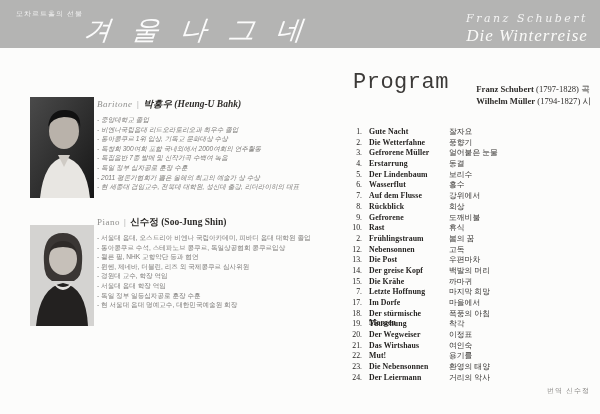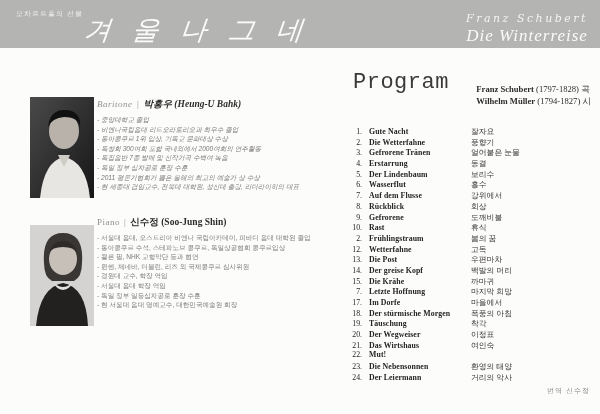--- a/index.html
+++ b/index.html
@@ -31,21 +31,21 @@
   .prog-title{position:absolute;left:353px;top:70px;font-family:Liberation Mono, monospace;
               font-size:22px;color:#3c3a38;letter-spacing:.5px;}
   .credits{position:absolute;right:9px;top:83px;text-align:left;
            font-family:"Liberation Serif",serif;font-size:8.6px;color:#2e2c2a;
            line-height:12px;}
   .credits .cname{font-weight:bold;}
   .plist{position:absolute;left:345px;top:126px;width:248px;}
   .prow{display:flex;align-items:baseline;height:10.7px;
         font-family:"Liberation Serif",serif;font-size:7.8px;color:#262422;}
   .prow .no{width:17px;text-align:right;margin-right:7px;}
-  .prow .de{width:102px;font-weight:bold;letter-spacing:.1px;}
+  .prow .de{width:80px;font-weight:bold;letter-spacing:.1px;}
   .prow .kr{flex:1;color:#33312f;}
   .trans-footer{position:absolute;right:10px;top:386px;font-size:7px;color:#8a8886;
                 letter-spacing:1px;}
 </style>
 </head>
 <body>
 
 <div class="page">
 
   <div class="band">
@@ -137,21 +137,21 @@
       </div>
 
       <div class="prow">
         <span class="no">2.</span>
         <span class="de">Die Wetterfahne</span>
         <span class="kr">풍향기</span>
       </div>
 
       <div class="prow">
         <span class="no">3.</span>
-        <span class="de">Gefrorene Tränen</span>
+        <span class="de">Gefrorene Müller</span>
         <span class="kr">얼어붙은 눈물</span>
       </div>
 
       <div class="prow">
         <span class="no">4.</span>
         <span class="de">Erstarrung</span>
         <span class="kr">동결</span>
       </div>
 
       <div class="prow">
@@ -191,21 +191,21 @@
       </div>
 
       <div class="prow">
         <span class="no">2.</span>
         <span class="de">Frühlingstraum</span>
         <span class="kr">봄의 꿈</span>
       </div>
 
       <div class="prow">
         <span class="no">12.</span>
-        <span class="de">Wetterfahne</span>
+        <span class="de">Nebensonnen</span>
         <span class="kr">고독</span>
       </div>
 
       <div class="prow">
         <span class="no">13.</span>
         <span class="de">Die Post</span>
         <span class="kr">우편마차</span>
       </div>
 
       <div class="prow">
@@ -252,20 +252,21 @@
 
       <div class="prow">
         <span class="no">21.</span>
         <span class="de">Das Wirtshaus</span>
         <span class="kr">여인숙</span>
       </div>
 
       <div class="prow">
         <span class="no">22.</span>
         <span class="de">Mut!</span>
+        <span class="kr">용기를</span>
       </div>
 
       <div class="prow">
         <span class="no">23.</span>
         <span class="de">Die Nebensonnen</span>
         <span class="kr">환영의 태양</span>
       </div>
 
       <div class="prow">
         <span class="no">24.</span>

